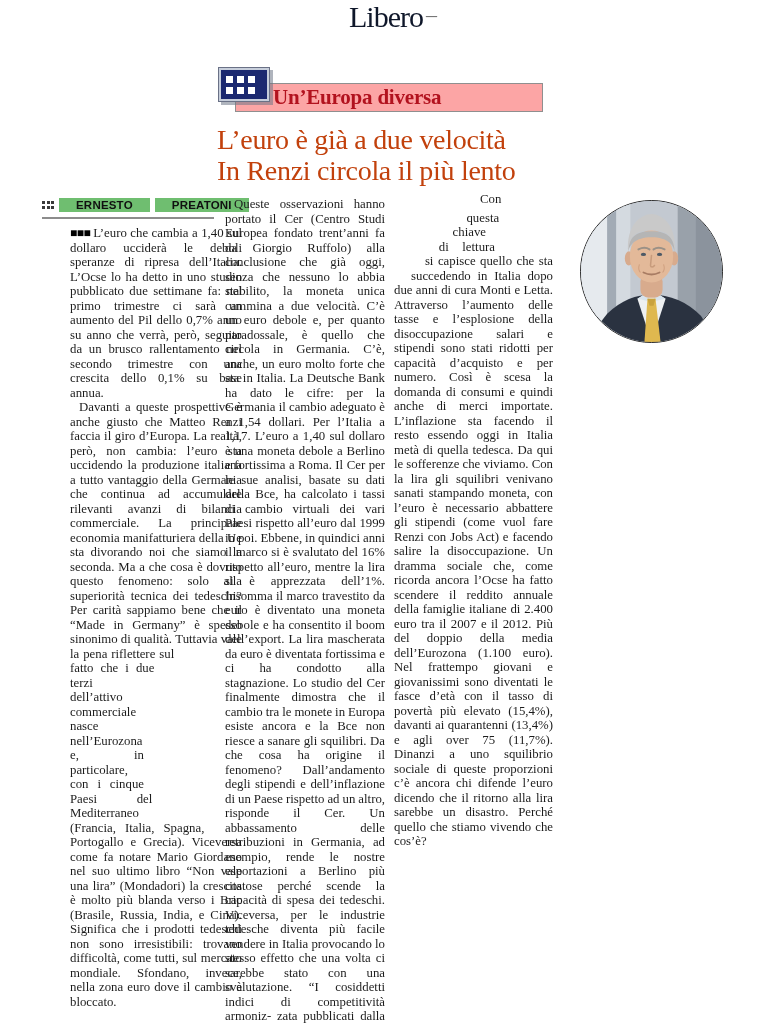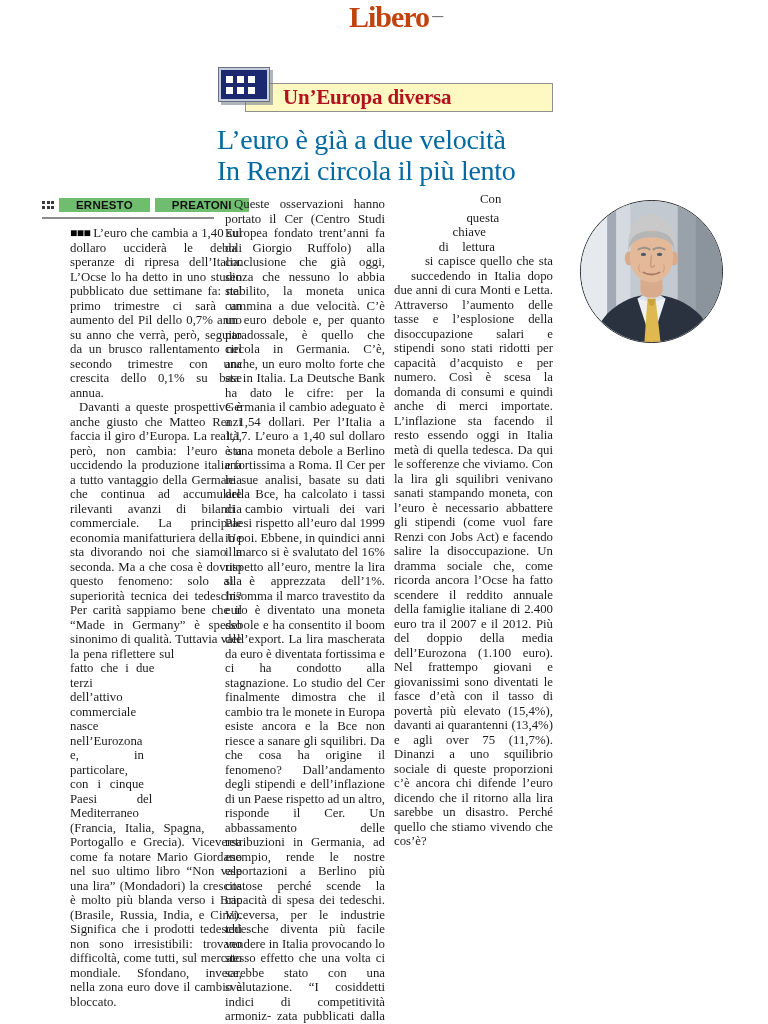--- a/index.html
+++ b/index.html
@@ -3,47 +3,47 @@
 <meta charset="utf-8">
 <style>
   html,body{margin:0;padding:0;}
   body{
     width:768px;height:1024px;background:#ffffff;position:relative;
     font-family:"Liberation Serif", serif;color:#1c1c1c;overflow:hidden;
   }
 
   
   .masthead{position:absolute;left:349px;top:0;height:34px;display:flex;align-items:center;}
-  .masthead-title{font-weight:bold;font-size:30px;letter-spacing:-1px;color:#c2410c;}
+  .masthead-title{font-weight:normal;font-size:30px;letter-spacing:-1px;color:#0f172a;}
   .masthead-dash{font-size:22px;color:#6f6f6f;margin-left:3px;position:relative;top:-2px;}
 
   
   .kicker-box{
-    position:absolute;left:245px;top:83px;width:306px;height:27px;
-    border:1px solid #8f8f8f;background:#fef9c3;
+    position:absolute;left:235px;top:83px;width:306px;height:27px;
+    border:1px solid #8f8f8f;background:#fca5a5;
   }
   .kicker-label{
     position:absolute;left:37px;top:0;line-height:27px;
     font-weight:bold;font-size:21px;color:#b2121e;letter-spacing:-.2px;
   }
   .kicker-icon{
     position:absolute;left:218px;top:67px;width:50px;height:33px;
     background:#1c2970;border:1px solid #6a7186;
     box-shadow: inset 0 0 0 2px #c7cedb, 3px 3px 0 rgba(110,118,135,.55);
   }
   .kicker-icon .dots{
     position:absolute;left:7px;top:8px;
     display:grid;grid-template-columns:repeat(3,7px);grid-auto-rows:7px;gap:4px;
   }
   .kicker-icon .dots i{background:#ffffff;display:block;}
 
   
   .headline{
     position:absolute;left:217px;top:124px;margin:0;
-    font-size:28px;line-height:31px;font-weight:normal;color:#0369a1;letter-spacing:-.3px;
+    font-size:28px;line-height:31px;font-weight:normal;color:#c2410c;letter-spacing:-.3px;
   }
 
   
   .byline{
     position:absolute;left:42px;top:198px;display:flex;align-items:center;gap:5px;
     font-family:"Liberation Sans", sans-serif;font-weight:bold;font-size:11.5px;color:#101010;
   }
   .byline-dots{display:inline-grid;grid-template-columns:repeat(3,3px);grid-auto-rows:3px;gap:1.5px;}
   .byline-dots i{background:#3a3a3a;display:block;}
   .byline-name{background:#6fbe70;padding:1px 17px;letter-spacing:.2px;white-space:nowrap;}

